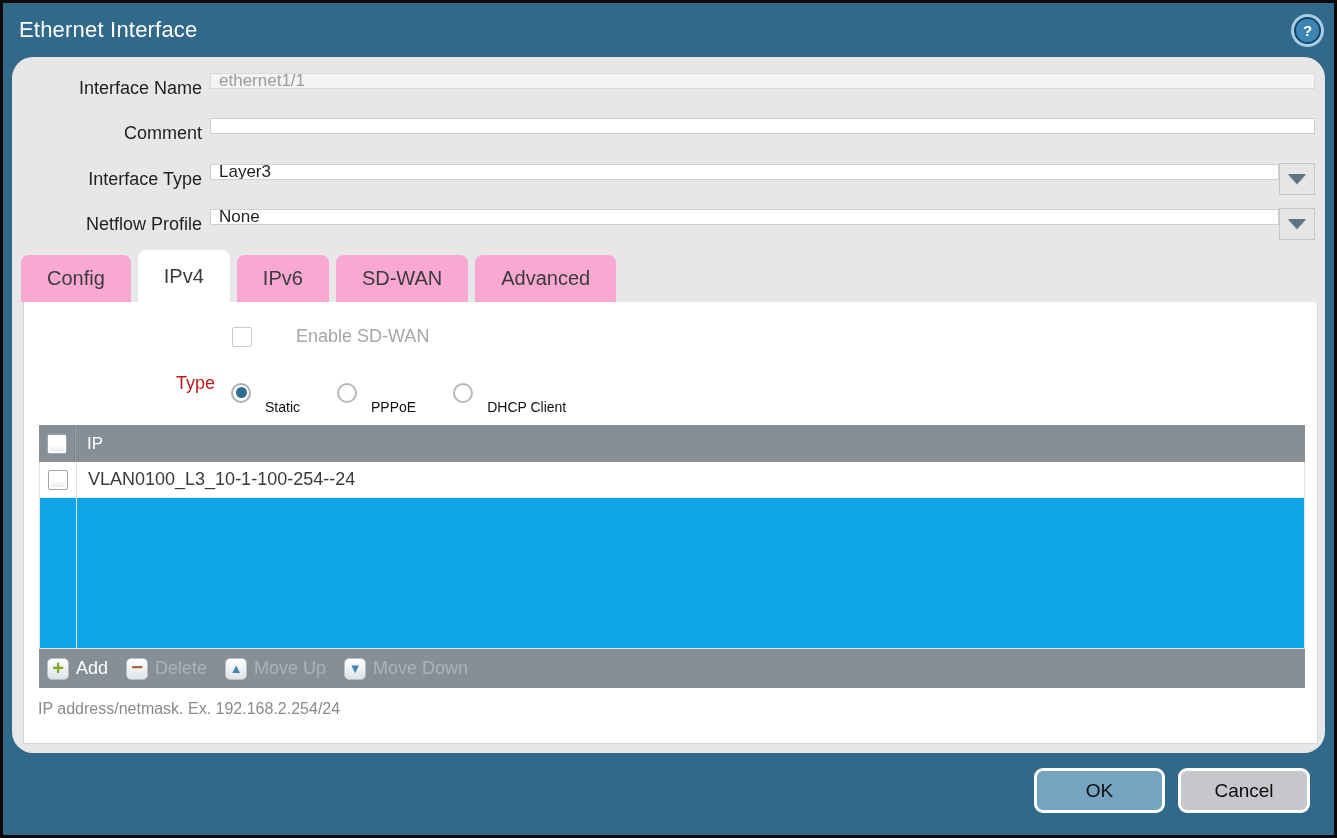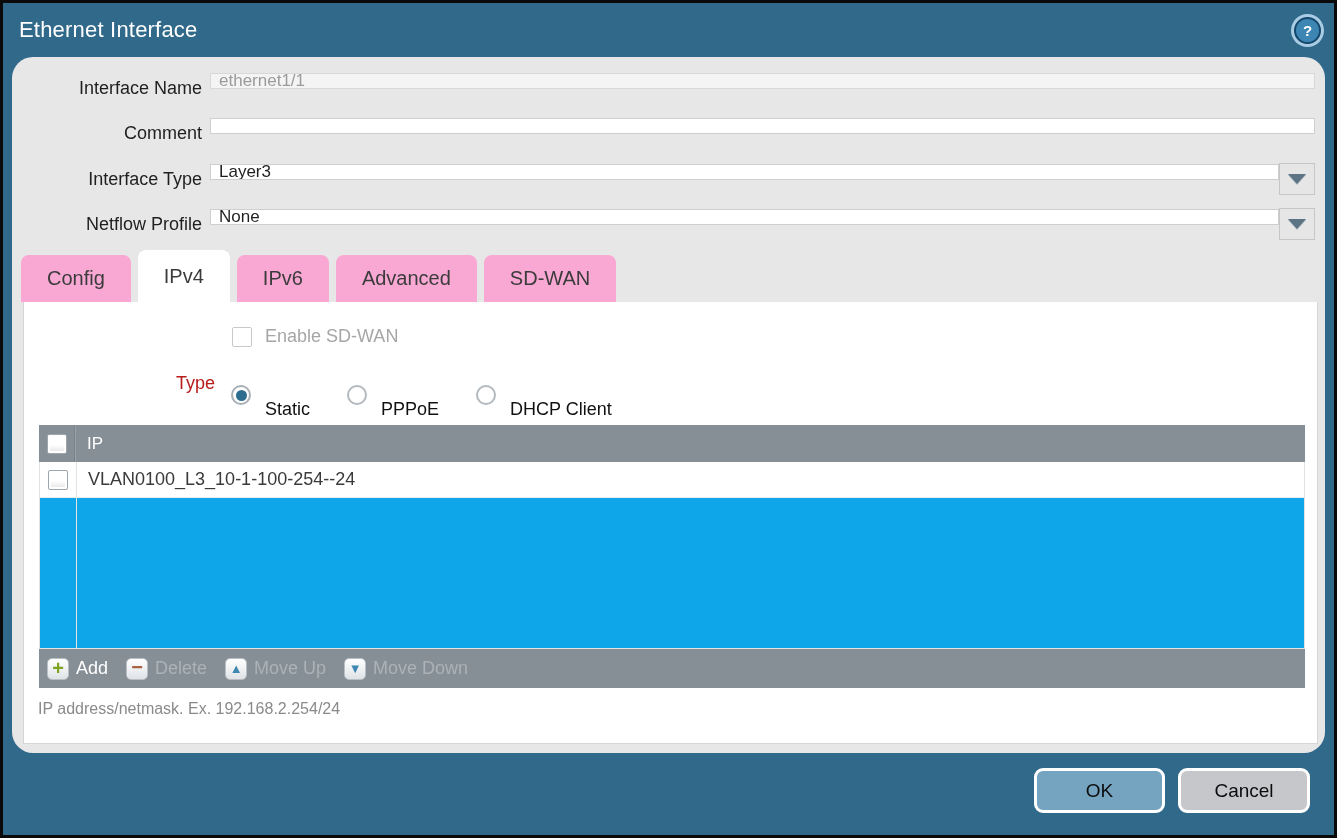--- a/index.html
+++ b/index.html
@@ -69,34 +69,34 @@
     background:#ffffff; border:1px solid #d6d6d6; border-top:none;
   }
 
   .checkbox {
     width:20px; height:20px; border:1px solid #9ea5ab; border-radius:2px;
     background:linear-gradient(#ffffff 55%, #e3e3e3); box-shadow:inset 0 0 0 2px #ffffff;
     cursor:pointer;
   }
   .checkbox.disabled { border-color:#c9c9c9; background:#ffffff; box-shadow:none; cursor:default; }
 
-  .sdwan-row { position:absolute; left:208px; top:24px; display:flex; align-items:center; }
+  .sdwan-row { position:absolute; left:208px; top:24px; display:flex; align-items:center;gap:31px; }
   .sdwan-row .cb-label { margin-left:13px; font-size:18px; color:#a6a6a6; }
 
   .type-row { position:absolute; left:0; top:68px; height:26px; width:100%; }
   .type-label { position:absolute; left:0; width:191px; text-align:right; font-size:18px; color:#b91c1c; line-height:26px; }
   .radio-group { position:absolute; left:207px; top:0; display:flex; align-items:center; }
   .radio-opt { display:flex; align-items:center; cursor:pointer; }
   .radio {
     width:20px; height:20px; border-radius:50%; border:2px solid #b3b9bf; background:#ffffff;
     display:flex; align-items:center; justify-content:center;
   }
   .radio.selected { border-color:#a9b0b6; }
   .radio.selected::after { content:""; width:11px; height:11px; border-radius:50%; background:#2e6d8e; }
-  .radio-opt .r-label { margin-left:14px; font-size:18px; color:#111111;margin-top:29px; }
+  .radio-opt .r-label { margin-left:14px; font-size:14px; color:#111111;margin-top:29px; }
   .radio-opt + .radio-opt { margin-left:37px; }
 
   
   .ip-table { position:absolute; left:15px; top:123px; width:1266px; }
   .tbl-header {
     height:37px; background:#878f96; display:flex; align-items:center; color:#ffffff;
   }
   .tbl-header .cb-cell { width:36px; display:flex; justify-content:center; }
   .tbl-header .col-sep { width:1px; height:37px; background:#9aa1a7; box-shadow:-1px 0 0 #79818a; }
   .tbl-header .col-label { margin-left:11px; font-size:17px; }
@@ -177,22 +177,22 @@
       </div>
       <div class="dd-btn" style="left:1267px;">
         <span class="dd-arrow"></span>
       </div>
     </div>
 
     <div class="tabs">
       <div class="tab">Config</div>
       <div class="tab active">IPv4</div>
       <div class="tab">IPv6</div>
+      <div class="tab">SD-WAN</div>
       <div class="tab">Advanced</div>
-      <div class="tab">SD-WAN</div>
     </div>
 
     <div class="panel">
 
       <div class="sdwan-row">
         <div class="checkbox disabled"></div>
         <span class="cb-label">Enable SD-WAN</span>
       </div>
 
       <div class="type-row">

